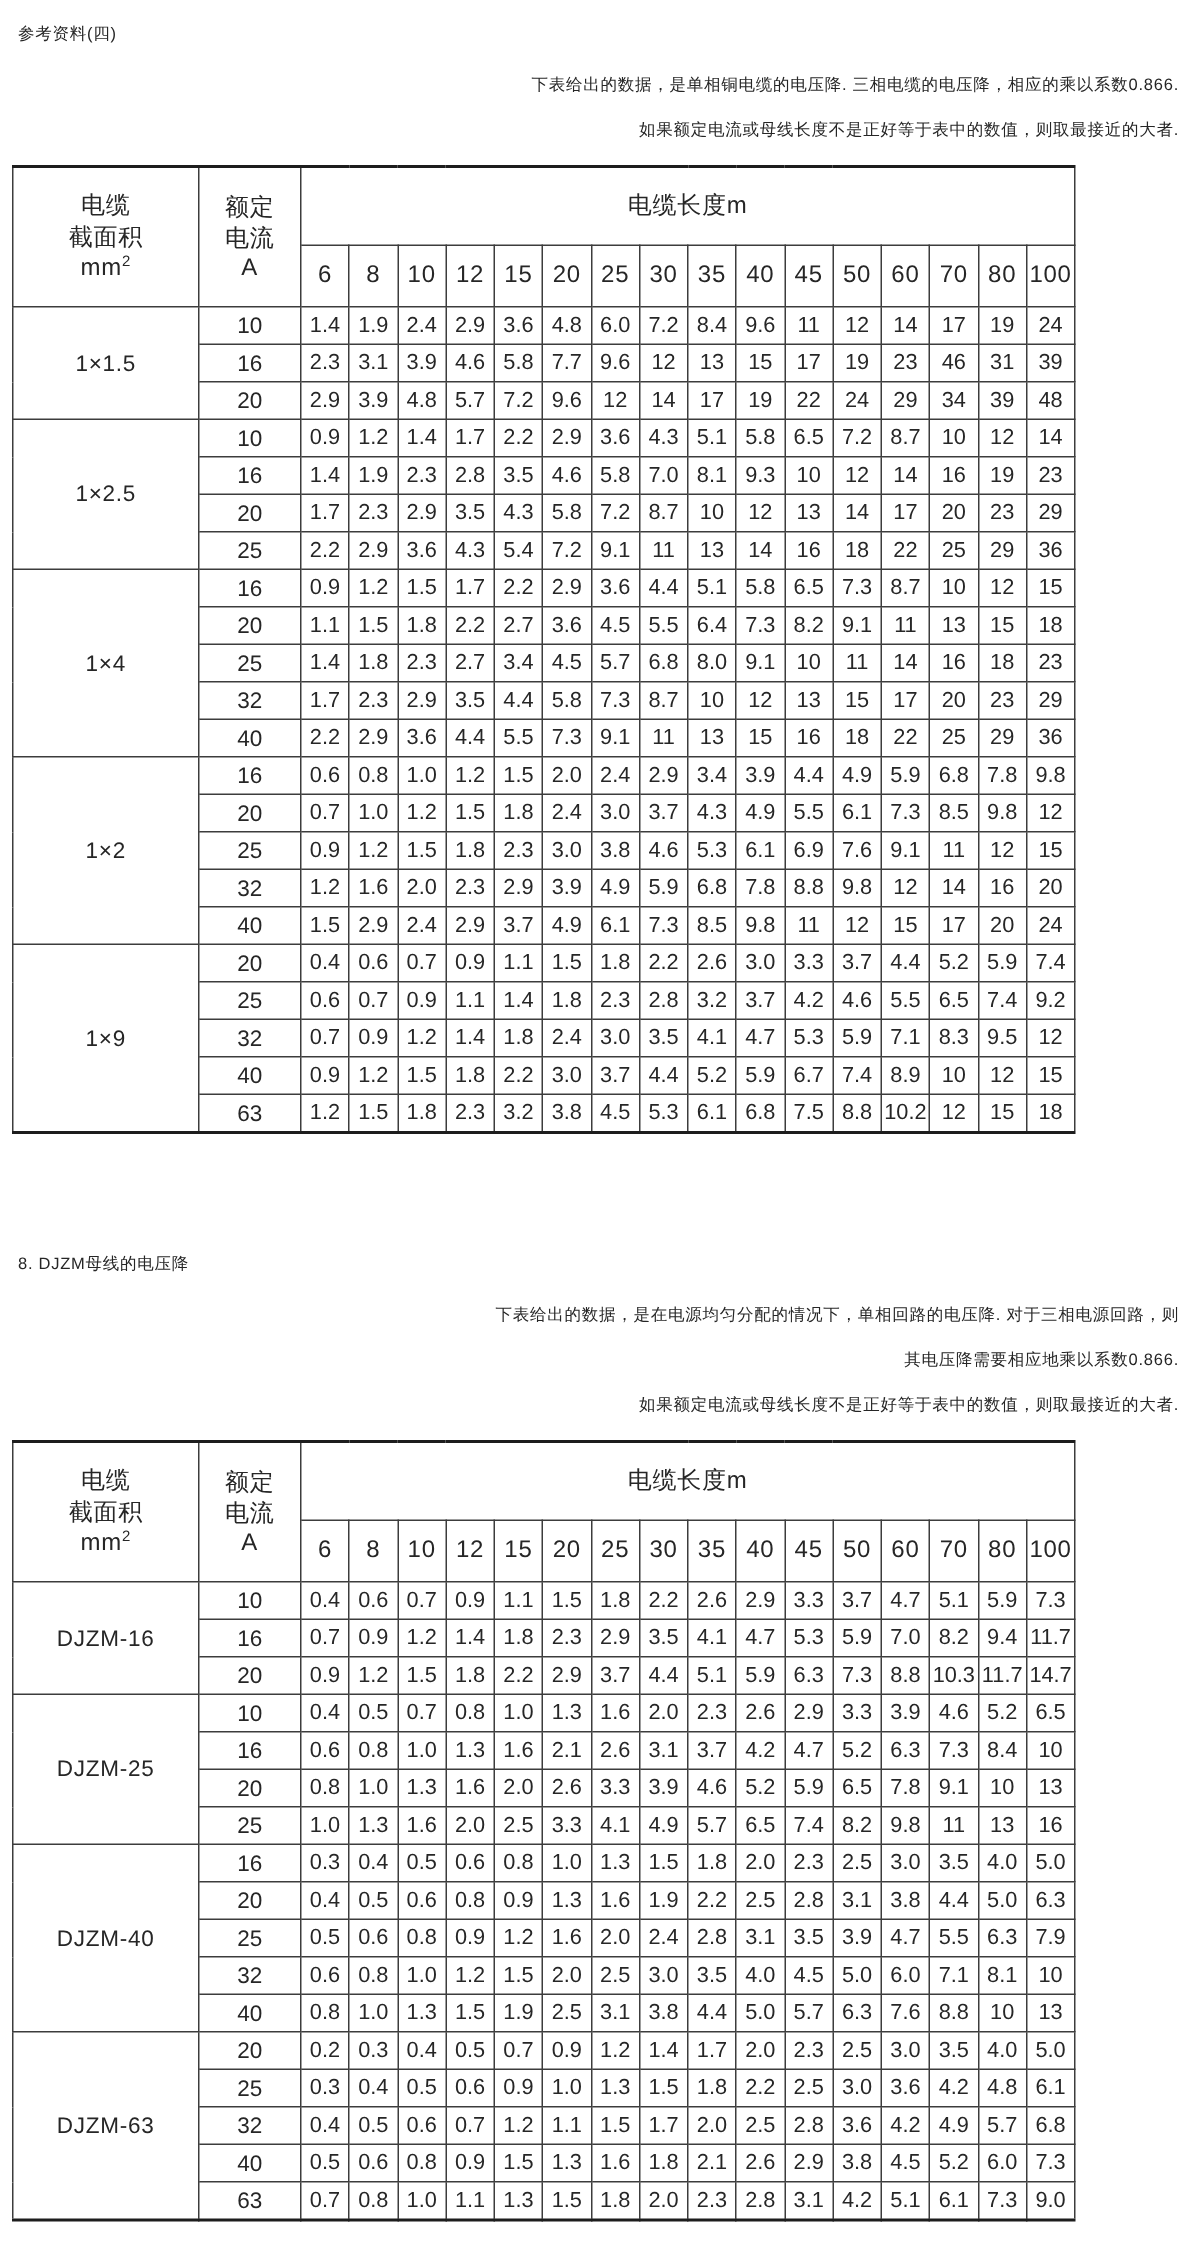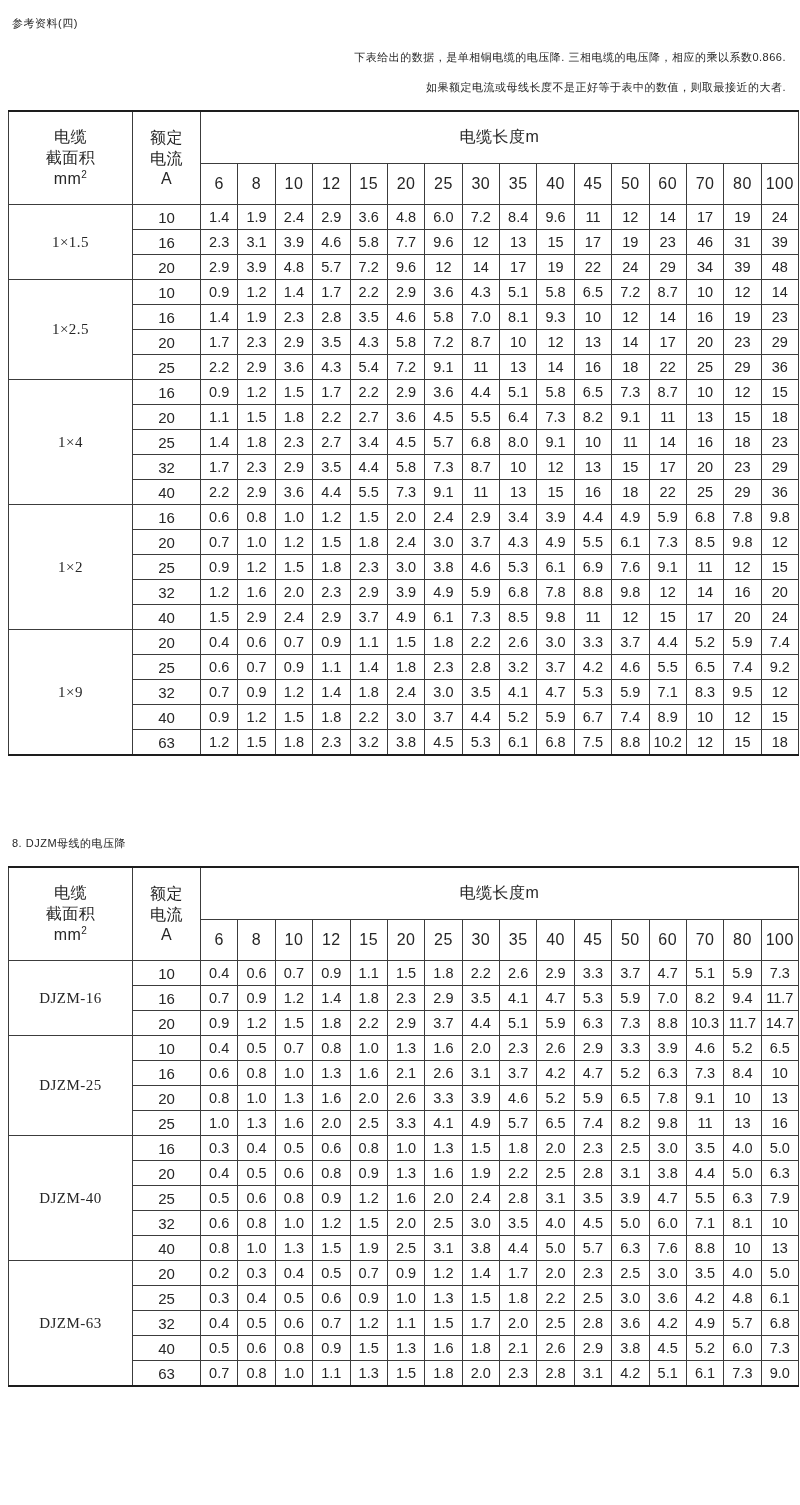--- a/index.html
+++ b/index.html
@@ -10,34 +10,34 @@
   }
   .doc{padding:6px 0 0 0;}
   .txt{margin:0 14px 0 12px;font-size:11px;line-height:30px;letter-spacing:0.5px;}
   .page-title{padding-top:2px;}
   .sec-head{margin-top:11px;}
   .para{margin-top:4px;}
   .para div{min-height:30px;text-align:right;}
 
   table.vdrop{
     border-collapse:collapse;table-layout:fixed;
-    width:791px;margin:8px 0 0 8px;
+    width:709px;margin:8px 0 0 8px;
     font-size:14px;color:#262626;
   }
   table.vdrop th,table.vdrop td{
     border:1px solid #3c3c3c;
     text-align:center;vertical-align:middle;
     padding:0;overflow:hidden;white-space:nowrap;
   }
   table.vdrop{border-top:2.5px solid #1d1d1d;border-bottom:2.5px solid #1d1d1d;}
   table.vdrop th{font-weight:normal;font-size:16px;letter-spacing:0.5px;}
   table.vdrop .len-label{height:51px;}
   table.vdrop .len-val{height:40px;font-size:16px;}
   table.vdrop td{height:24px;font-size:14.5px;}
-  table.vdrop td.grp{font-size:15px;letter-spacing:0.5px;font-family:Liberation Serif, serif;}
+  table.vdrop td.grp{font-size:15px;letter-spacing:0.5px;}
   table.vdrop td.amp{font-size:15px;}
   sup{font-size:10px;}
   .t2{margin-top:10px;}
 </style>
 </head>
 <body>
 
 <div class="doc">
 
   <div class="txt page-title">参考资料(四)</div>
@@ -514,20 +514,25 @@
           <td>8.8</td>
           <td>10.2</td>
           <td>12</td>
           <td>15</td>
           <td>18</td>
         </tr>
       </tbody>
     </table>
 
   <div class="txt sec-head" style="margin-top:72px;">8. DJZM母线的电压降</div>
+  <div class="txt para">
+    <div>下表给出的数据，是在电源均匀分配的情况下，单相回路的电压降. 对于三相电源回路，则</div>
+    <div>其电压降需要相应地乘以系数0.866.</div>
+    <div>如果额定电流或母线长度不是正好等于表中的数值，则取最接近的大者.</div>
+  </div>
 
   <table class="vdrop t2">
       <colgroup>
         <col style="width: 124px;">
         <col style="width: 68px;">
         <col>
         <col>
         <col>
         <col>
         <col>

